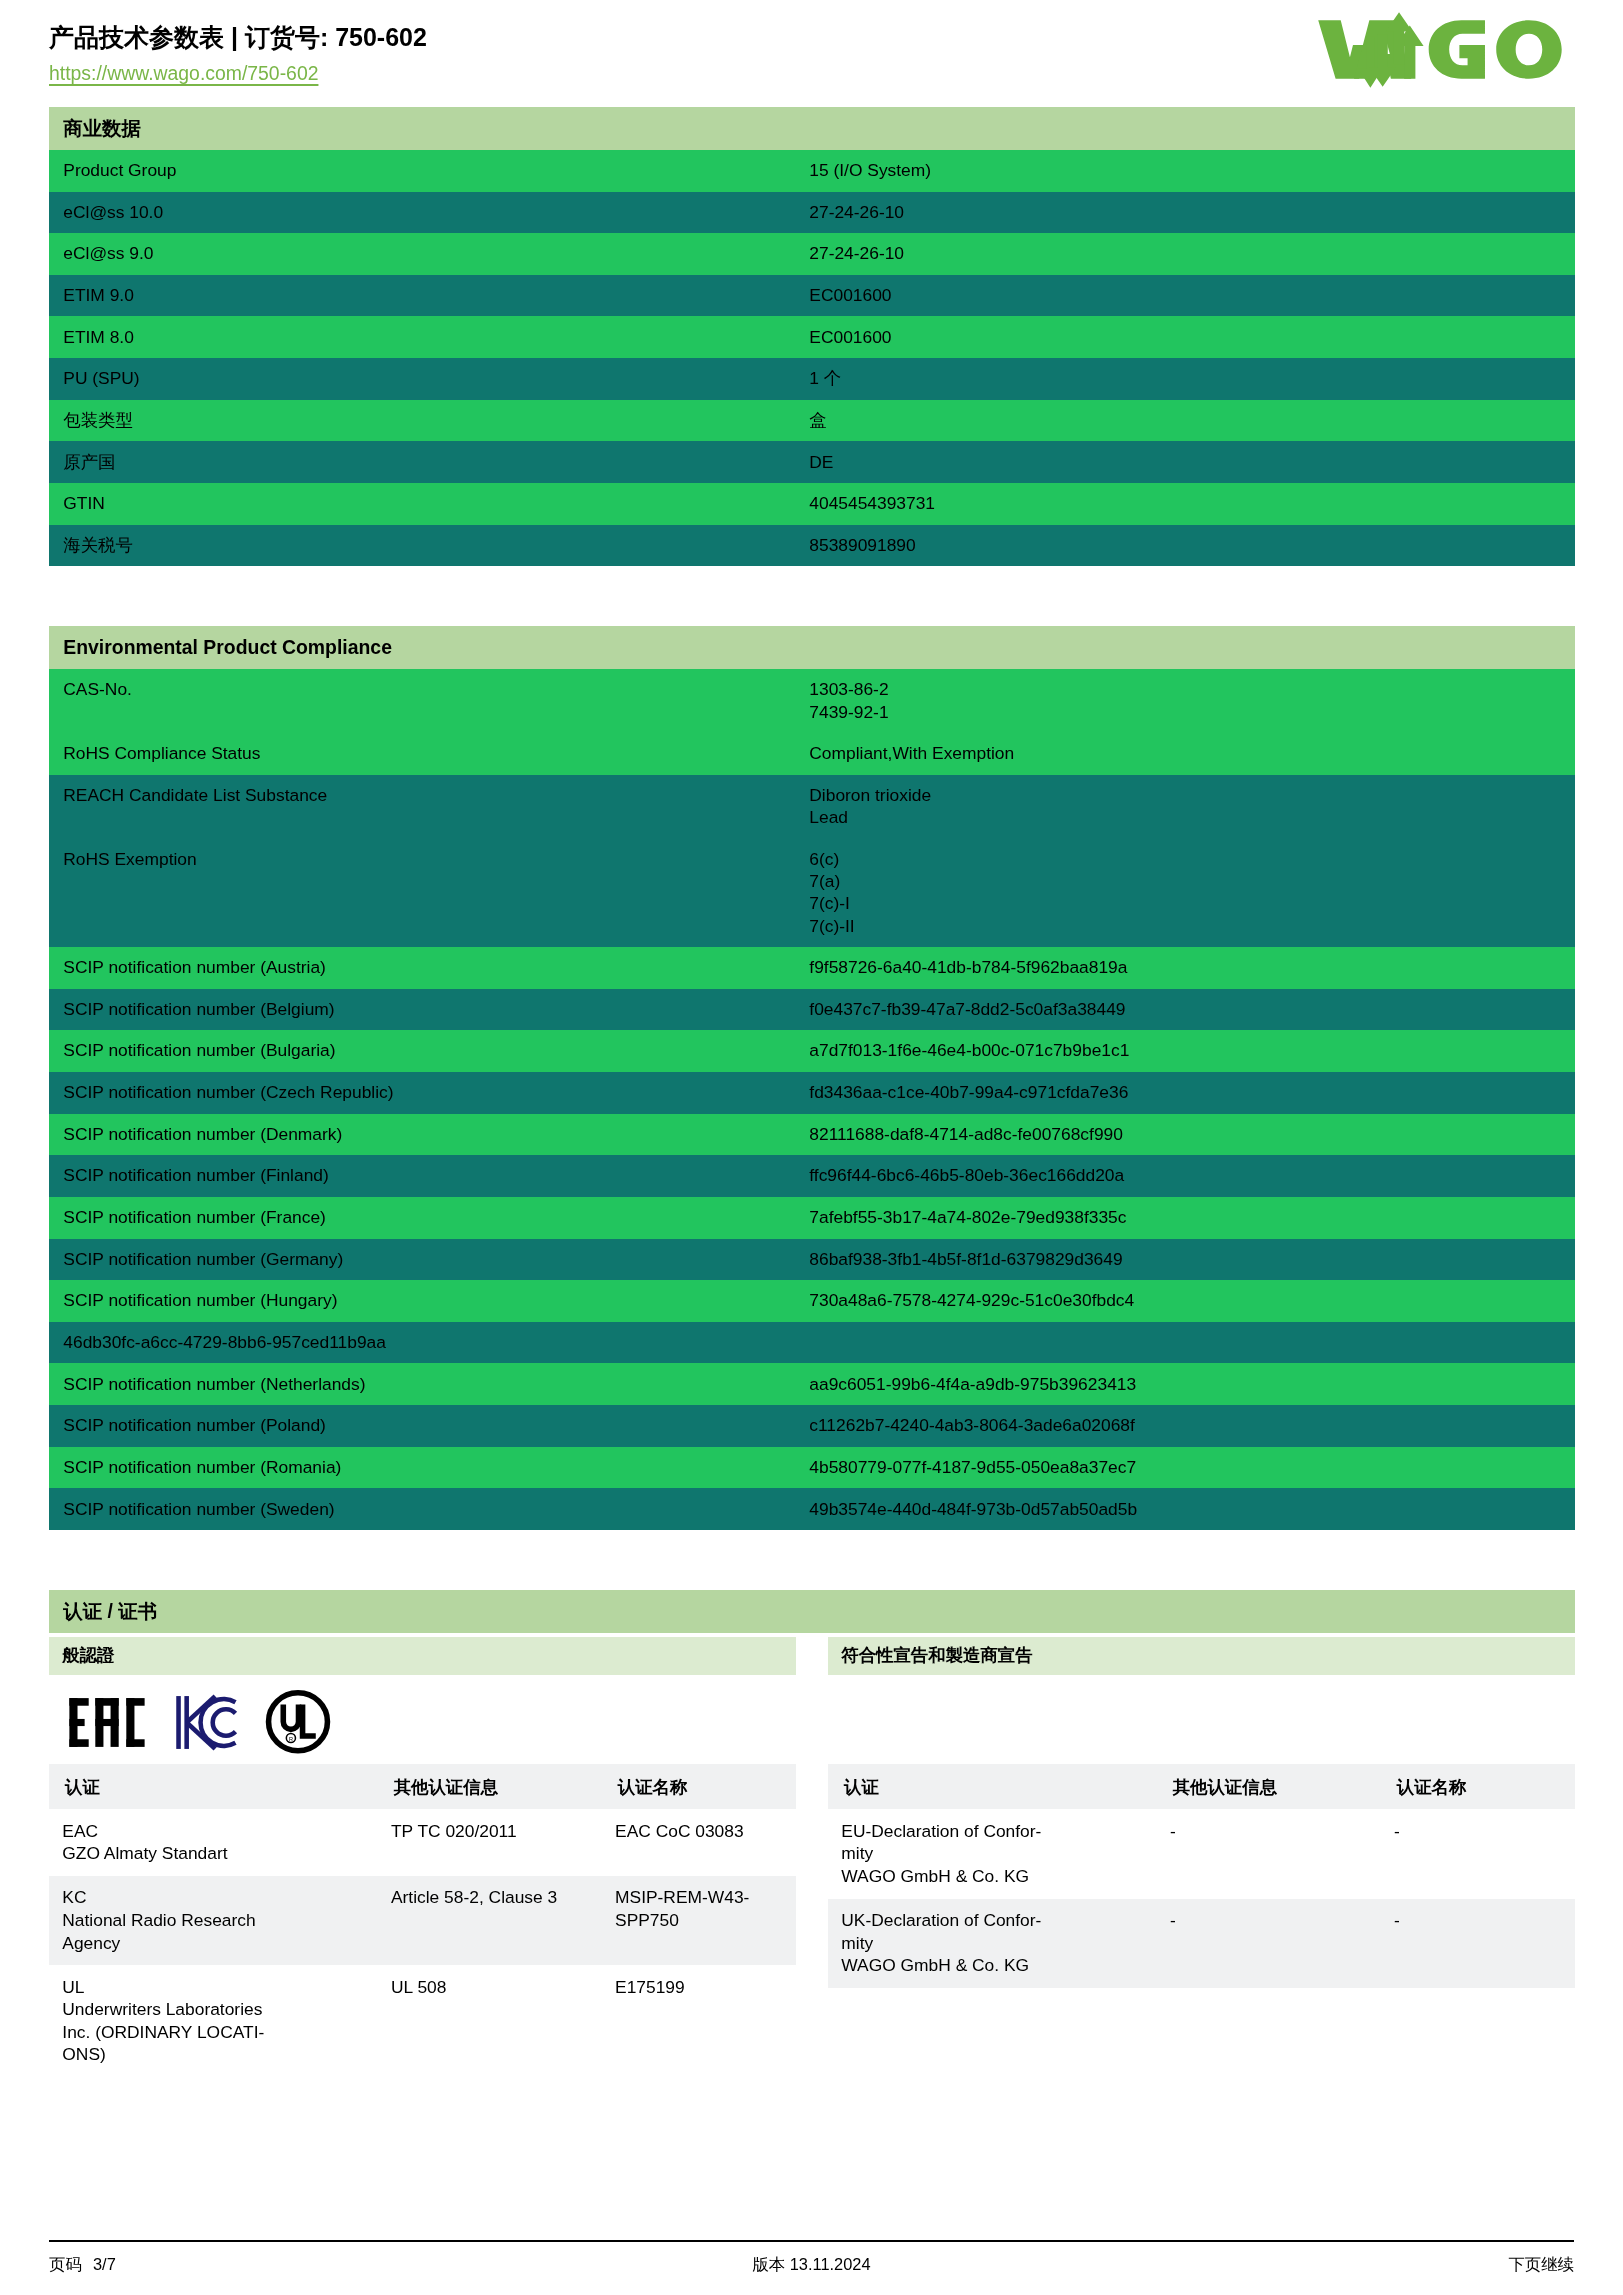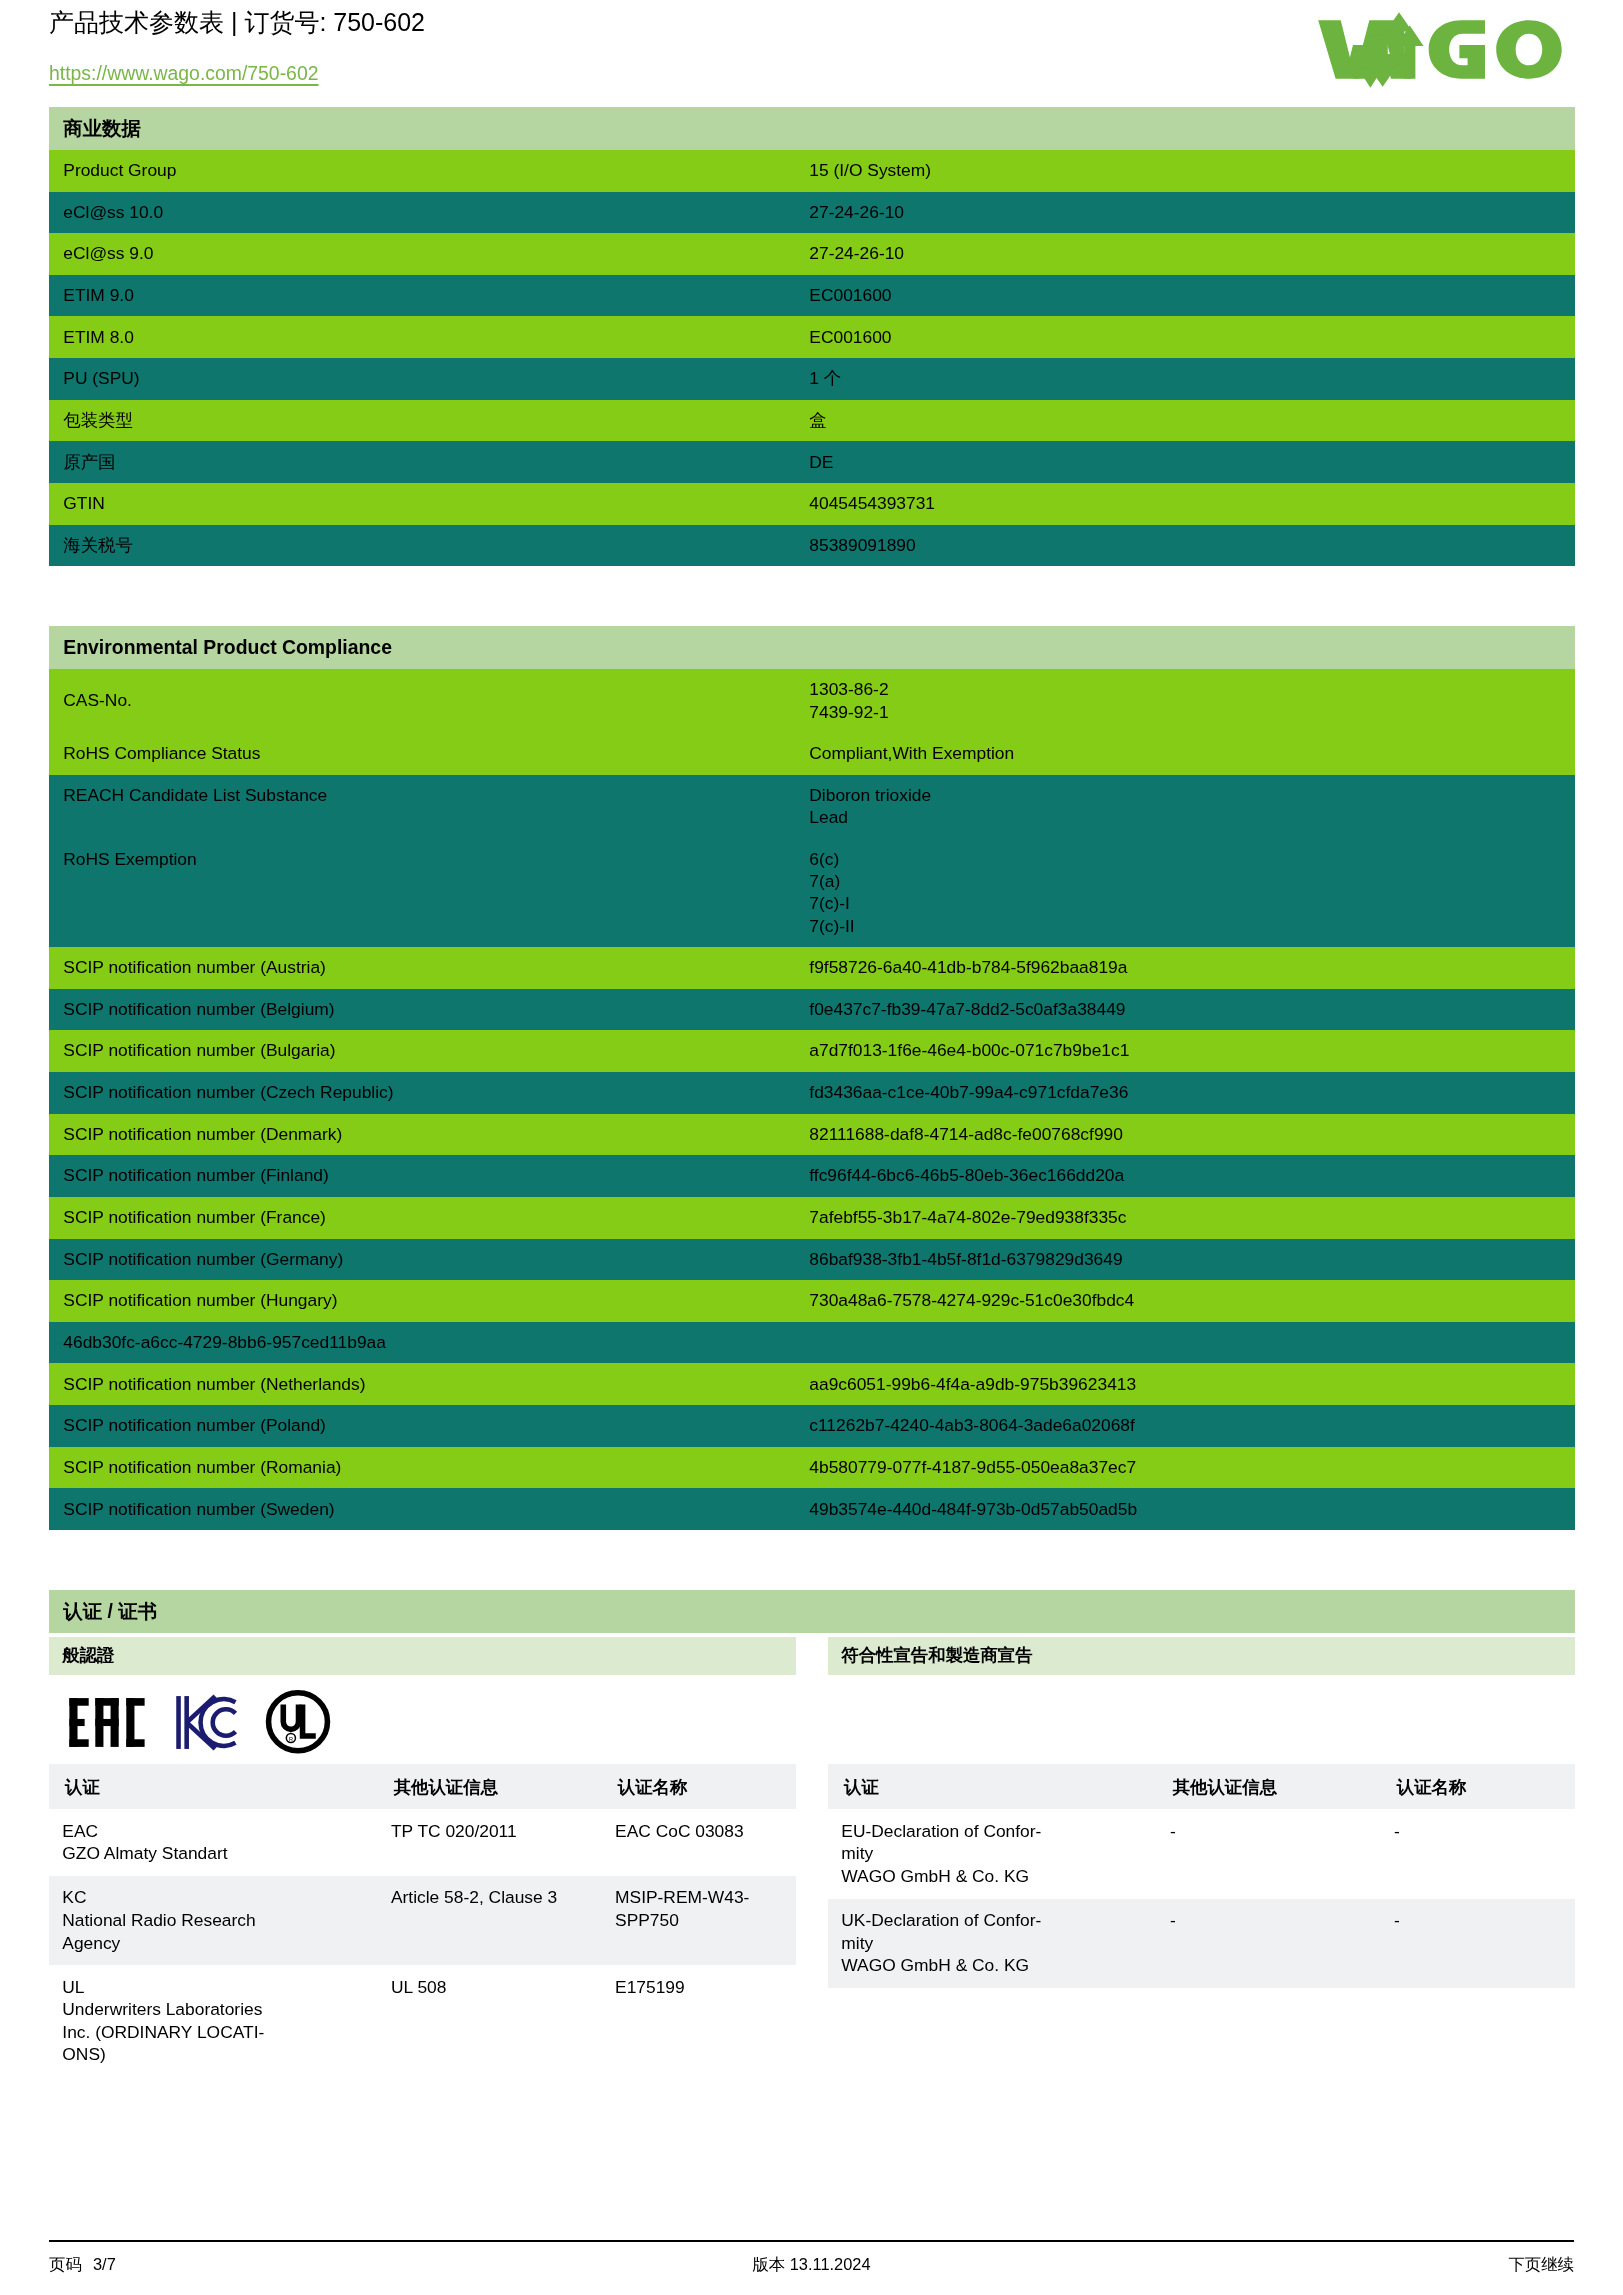--- a/index.html
+++ b/index.html
@@ -28,23 +28,23 @@
   }
 
   
   .header {
     position: relative;
     height: 107px;
   }
   .header-title {
     position: absolute;
     left: 0;
-    top: 6px;
+    top: 21px;
     font-size: 25px;
-    font-weight: normal;
+    font-weight: bold;
     letter-spacing: 0px;
     white-space: nowrap;
   }
   .header-link {
     position: absolute;
     left: 0;
     top: 62px;
     font-size: 19.4px;
     color: #7ab648;
     text-decoration: underline;
@@ -74,21 +74,21 @@
     line-height: 1.05;
   }
   .row {
     display: flex;
     width: 100%;
     box-sizing: border-box;
     padding: 9.2px 14.3px 10.2px 14.3px;
     font-size: 17.4px;
     line-height: 1.28;
   }
-  .row.alt { background: #84cc16; align-items: center; }
+  .row.alt { background: #22c55e; }
   .row.plain { background: #0f766e; }
   .cell-label {
     flex: 0 0 746px;
     padding-right: 12.3px;
     box-sizing: border-box;
     word-break: break-word;
   }
   .cell-value {
     flex: 1 1 auto;
     box-sizing: border-box;

